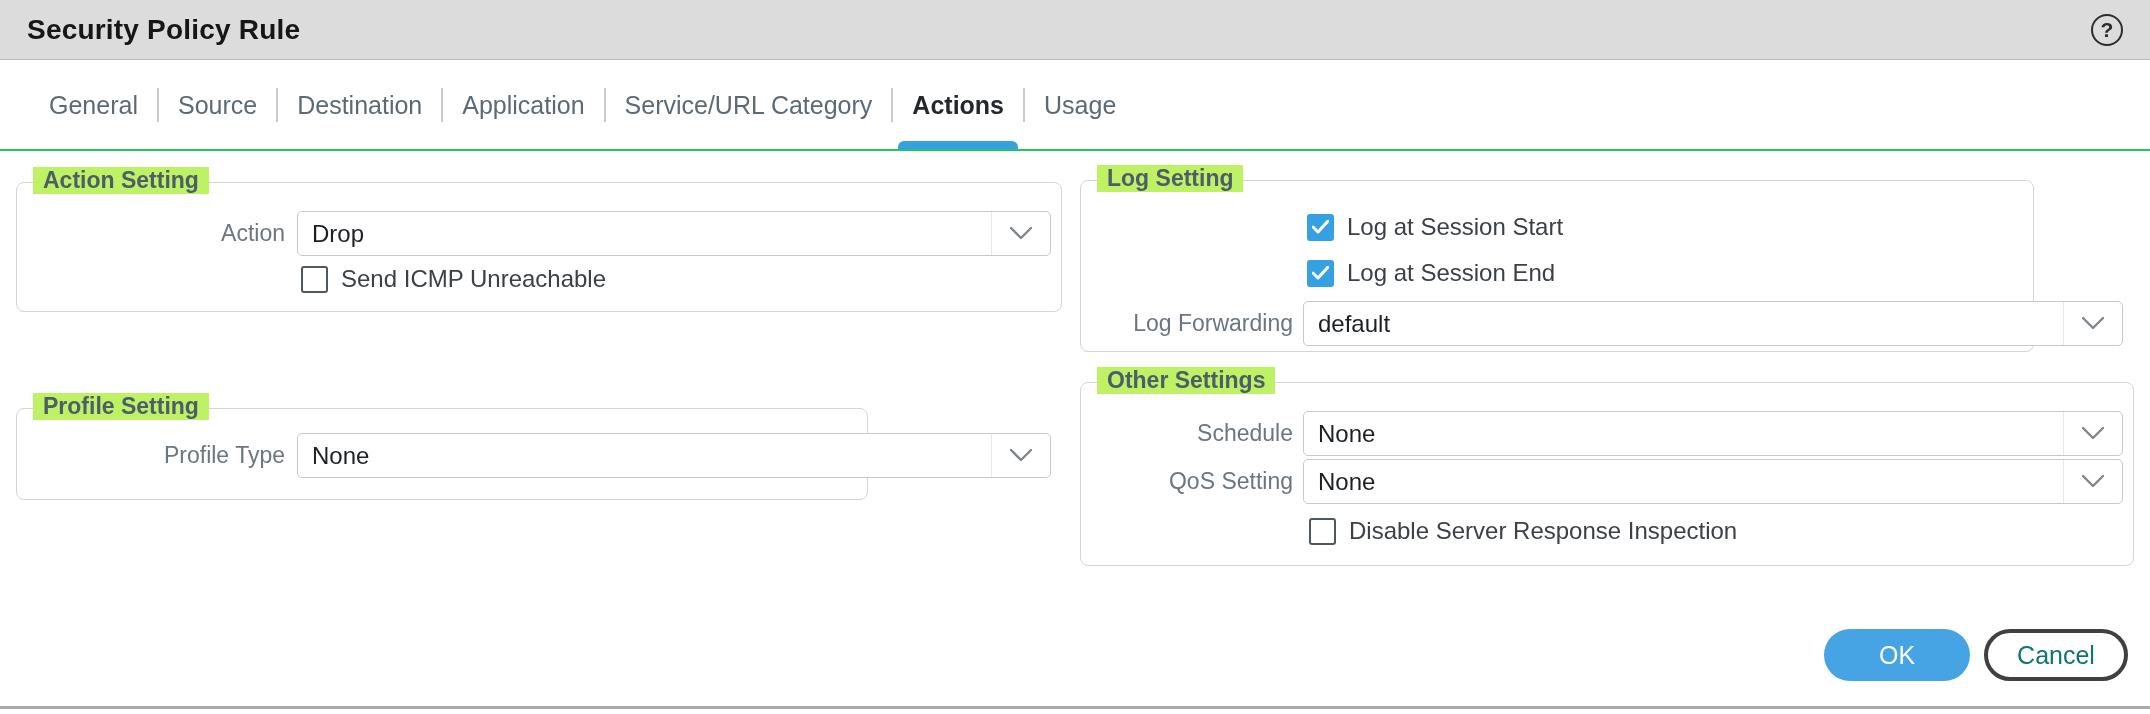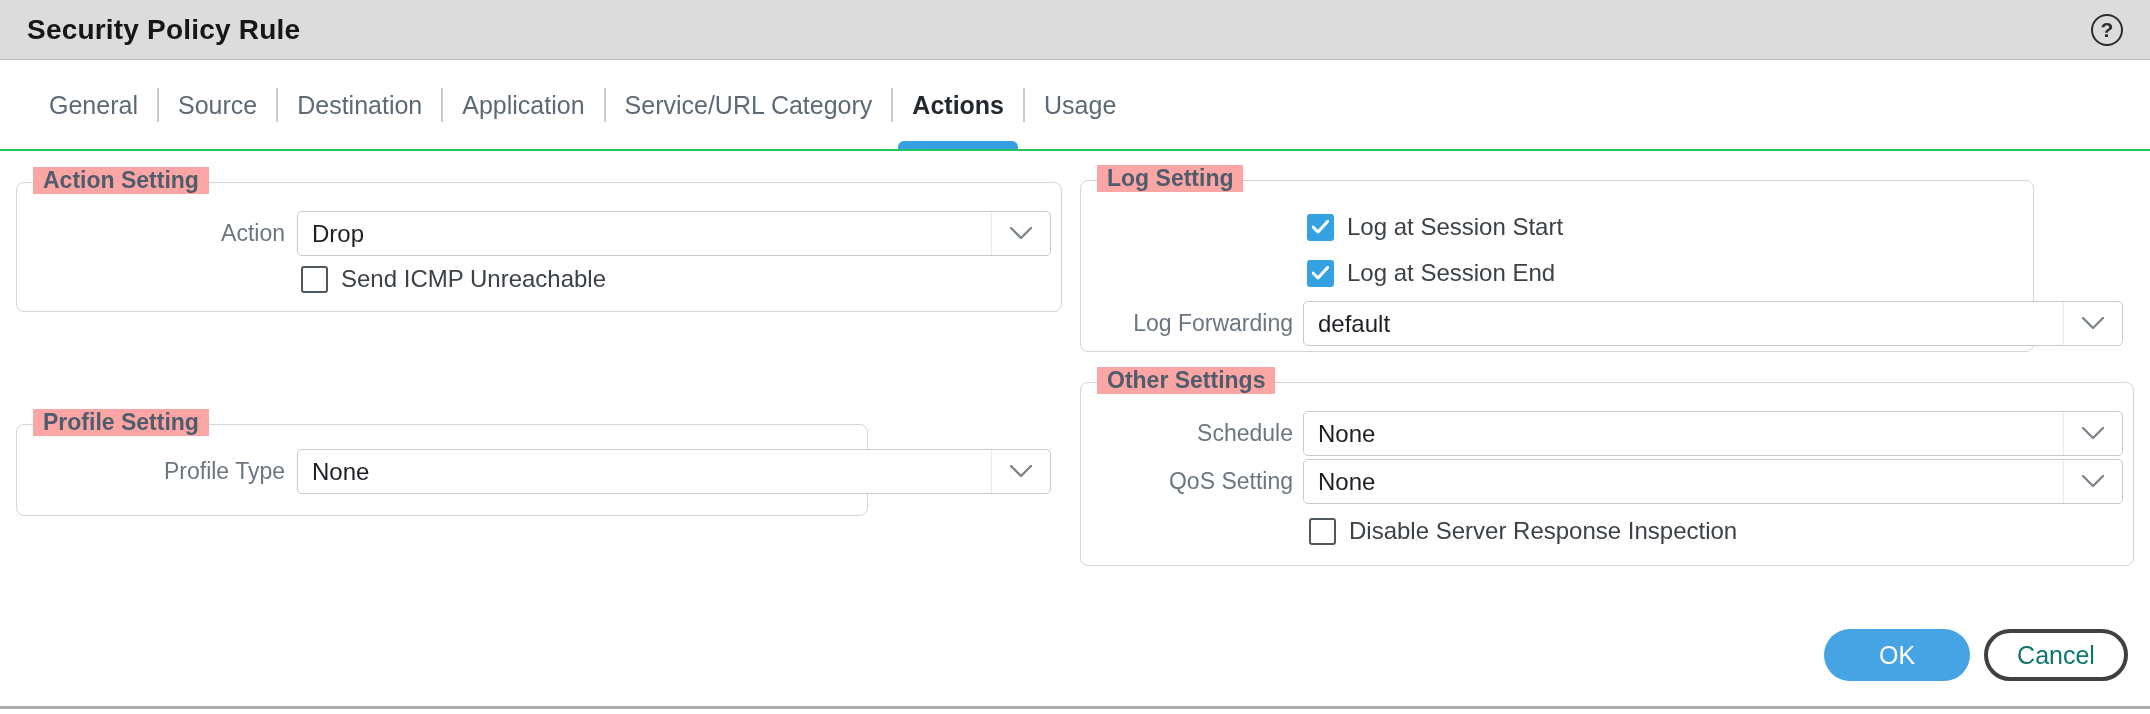--- a/index.html
+++ b/index.html
@@ -42,26 +42,26 @@
   }
   .tab-sep{
     width:2px;height:34px;background:#c8ccd0;align-self:center;flex:0 0 auto;
   }
   
   .fs{
     position:absolute;border:1px solid #d3d5d7;border-radius:8px;
     background:#ffffff;box-sizing:border-box;
   }
   .fs-legend{
-    position:absolute;top:-16px;left:16px;background:#fca5a5;
+    position:absolute;top:-16px;left:16px;background:#bef264;
     padding:0 10px;font-size:23px;font-weight:bold;color:#4e5d6b;white-space:nowrap;
   }
   .fs-action  {left:16px;  top:182px; width:1046px;height:130px;}
   .fs-log     {left:1080px;top:180px; width:954px;height:172px;}
-  .fs-profile {left:16px;  top:424px; width:852px;height:92px;text-align:right;}
+  .fs-profile {left:16px;  top:408px; width:852px;height:92px;text-align:right;}
   .fs-other   {left:1080px;top:382px; width:1054px;height:184px;}
   
   .row-label{
     position:absolute;display:flex;align-items:center;justify-content:flex-end;
     font-size:23px;color:#6b7681;white-space:nowrap;
   }
   .dropdown{
     position:absolute;border:1px solid #c6cacd;border-radius:5px;background:#fff;
     display:flex;align-items:center;box-sizing:border-box;cursor:pointer;
     padding-left:14px;font-size:24px;color:#1c2024;

